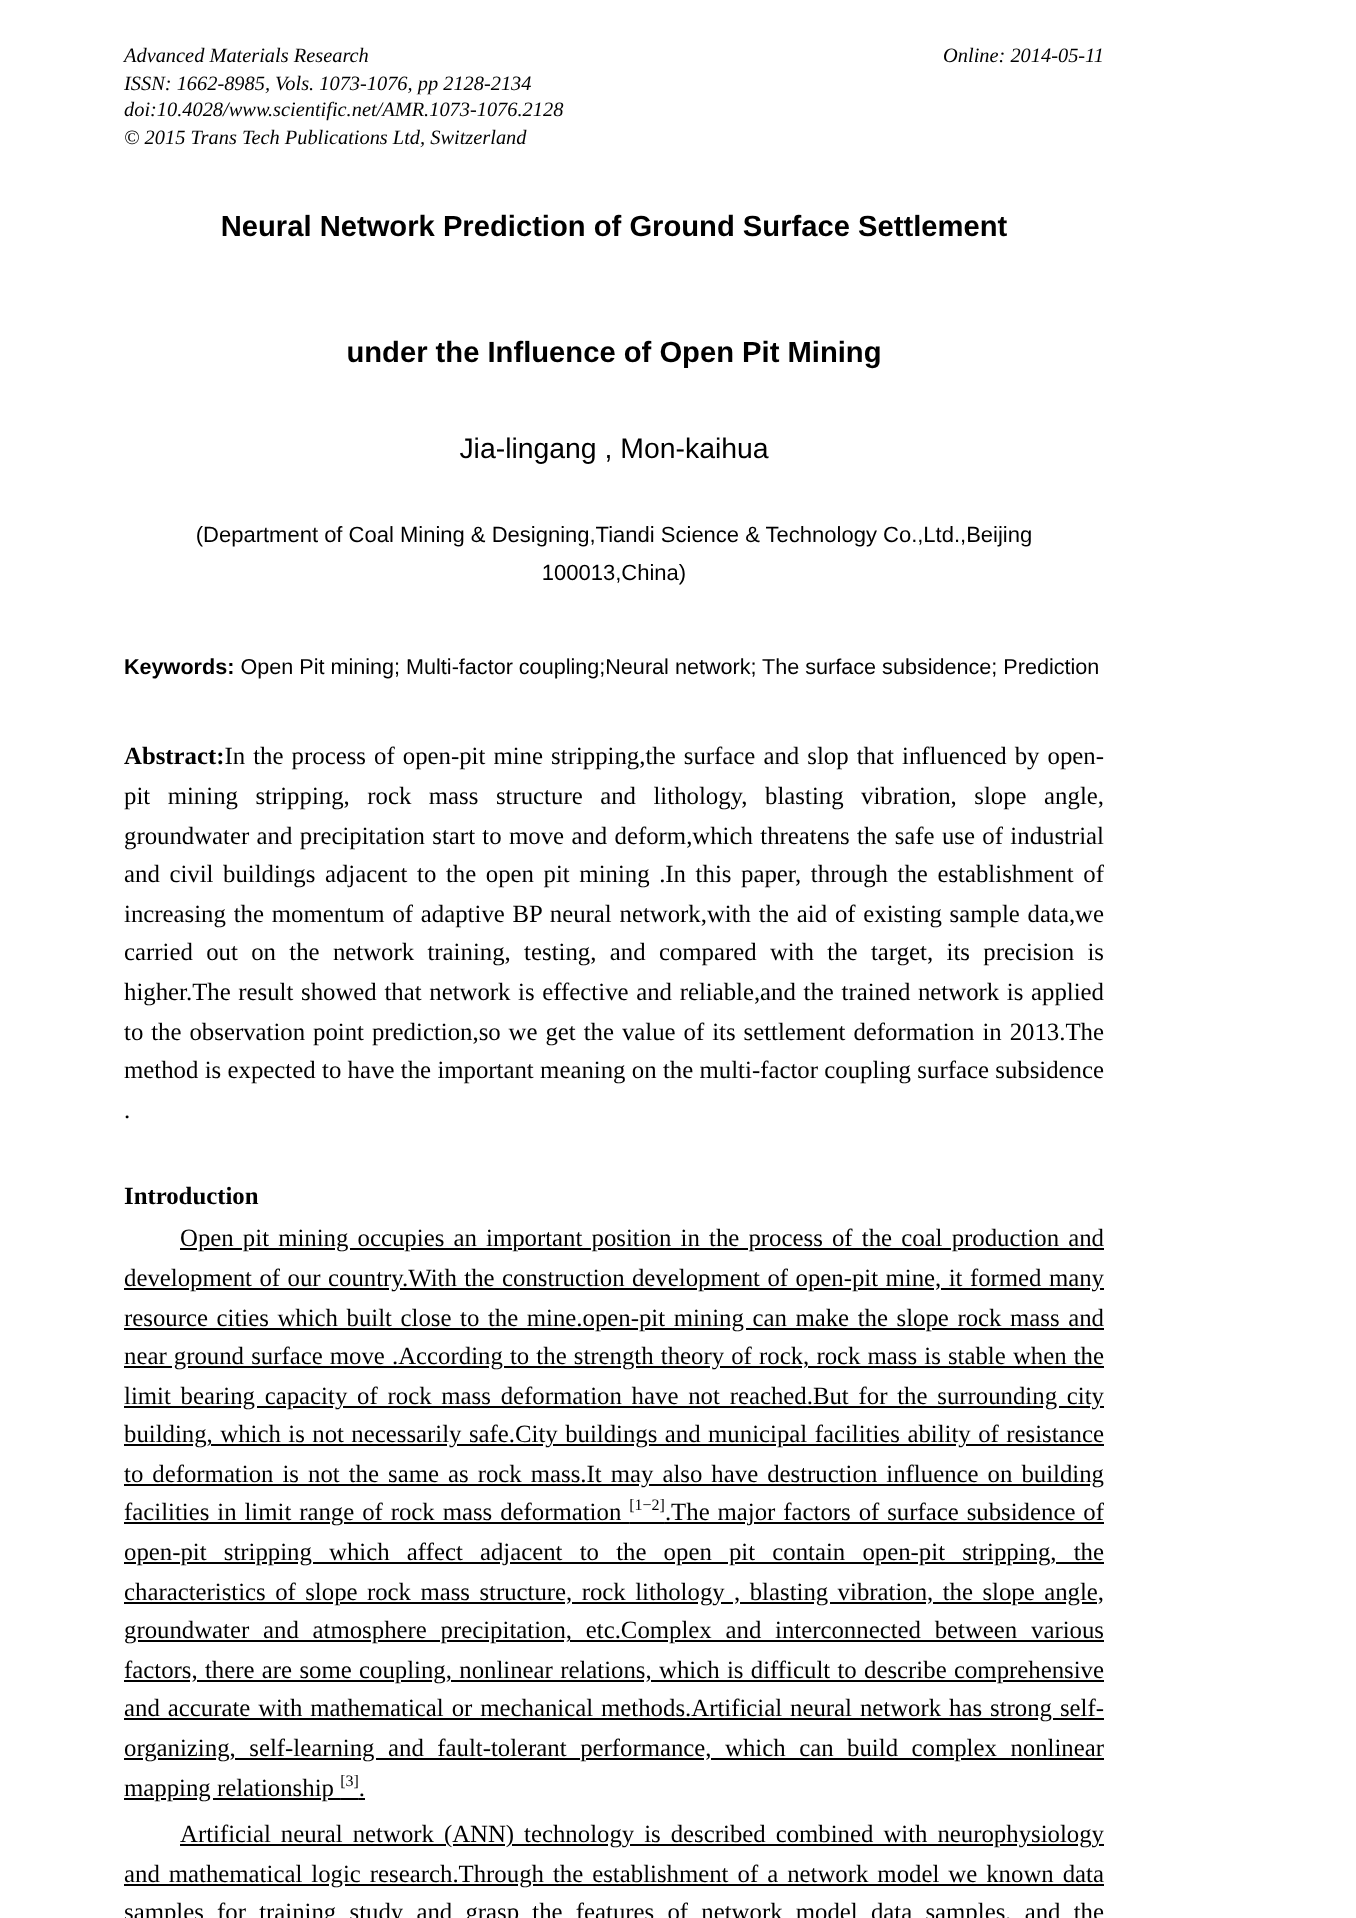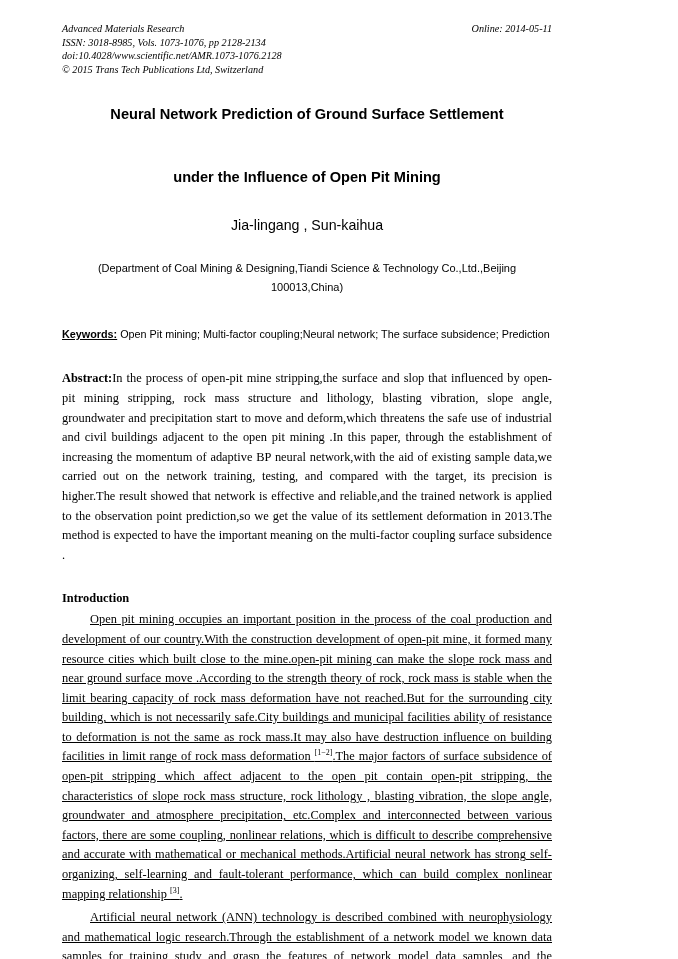--- a/index.html
+++ b/index.html
@@ -75,21 +75,20 @@
   
   .keywords {
     font-family: "Liberation Sans", sans-serif;
     font-size: 10.8px;
     line-height: 18px;
     margin-top: 28px;
     text-align: justify;
   }
   .keywords b {
     font-weight: bold;
-    text-decoration: underline;
   }
 
   
   .abstract {
     font-size: 12.4px;
     line-height: 19.6px;
     margin-top: 26px;
     text-align: justify;
   }
   .abstract b {
@@ -118,33 +117,33 @@
   }
 </style>
 </head>
 <body>
 
 <div class="page">
 
   <div class="header">
     <div class="header-left">
       <div class="line">Advanced Materials Research</div>
-      <div class="line">ISSN: 3018-8985, Vols. 1073-1076, pp 2128-2134</div>
+      <div class="line">ISSN: 1662-8985, Vols. 1073-1076, pp 2128-2134</div>
       <div class="line">doi:10.4028/www.scientific.net/AMR.1073-1076.2128</div>
       <div class="line">© 2015 Trans Tech Publications Ltd, Switzerland</div>
     </div>
     <div class="header-right">Online: 2014-05-11</div>
   </div>
 
   <div class="title">
     <div class="l1">Neural Network Prediction of Ground Surface Settlement</div>
     <div class="l2">under the Influence of Open Pit Mining</div>
   </div>
 
-  <div class="authors">Jia-lingang , Sun-kaihua</div>
+  <div class="authors">Jia-lingang , Mon-kaihua</div>
 
   <div class="affiliation">(Department of Coal Mining &amp; Designing,Tiandi Science &amp; Technology Co.,Ltd.,Beijing 100013,China)</div>
 
   <div class="keywords">
     <b>Keywords:</b>
     <span>Open Pit mining; Multi-factor coupling;Neural network; The surface subsidence; Prediction</span>
   </div>
 
   <div class="abstract">
     <b>Abstract:</b><span>In the process of open-pit mine stripping,the surface and slop that influenced by open-pit mining stripping, rock mass structure and lithology, blasting vibration, slope angle, groundwater and precipitation start to move and deform,which threatens the safe use of industrial and civil buildings adjacent to the open pit mining .In this paper, through the establishment of increasing the momentum of adaptive BP neural network,with the aid of existing sample data,we carried out on the network training, testing, and compared with the target, its precision is higher.The result showed that network is effective and reliable,and the trained network is applied to the observation point prediction,so we get the value of its settlement deformation in 2013.The method is expected to have the important meaning on the multi-factor coupling surface subsidence .</span>

